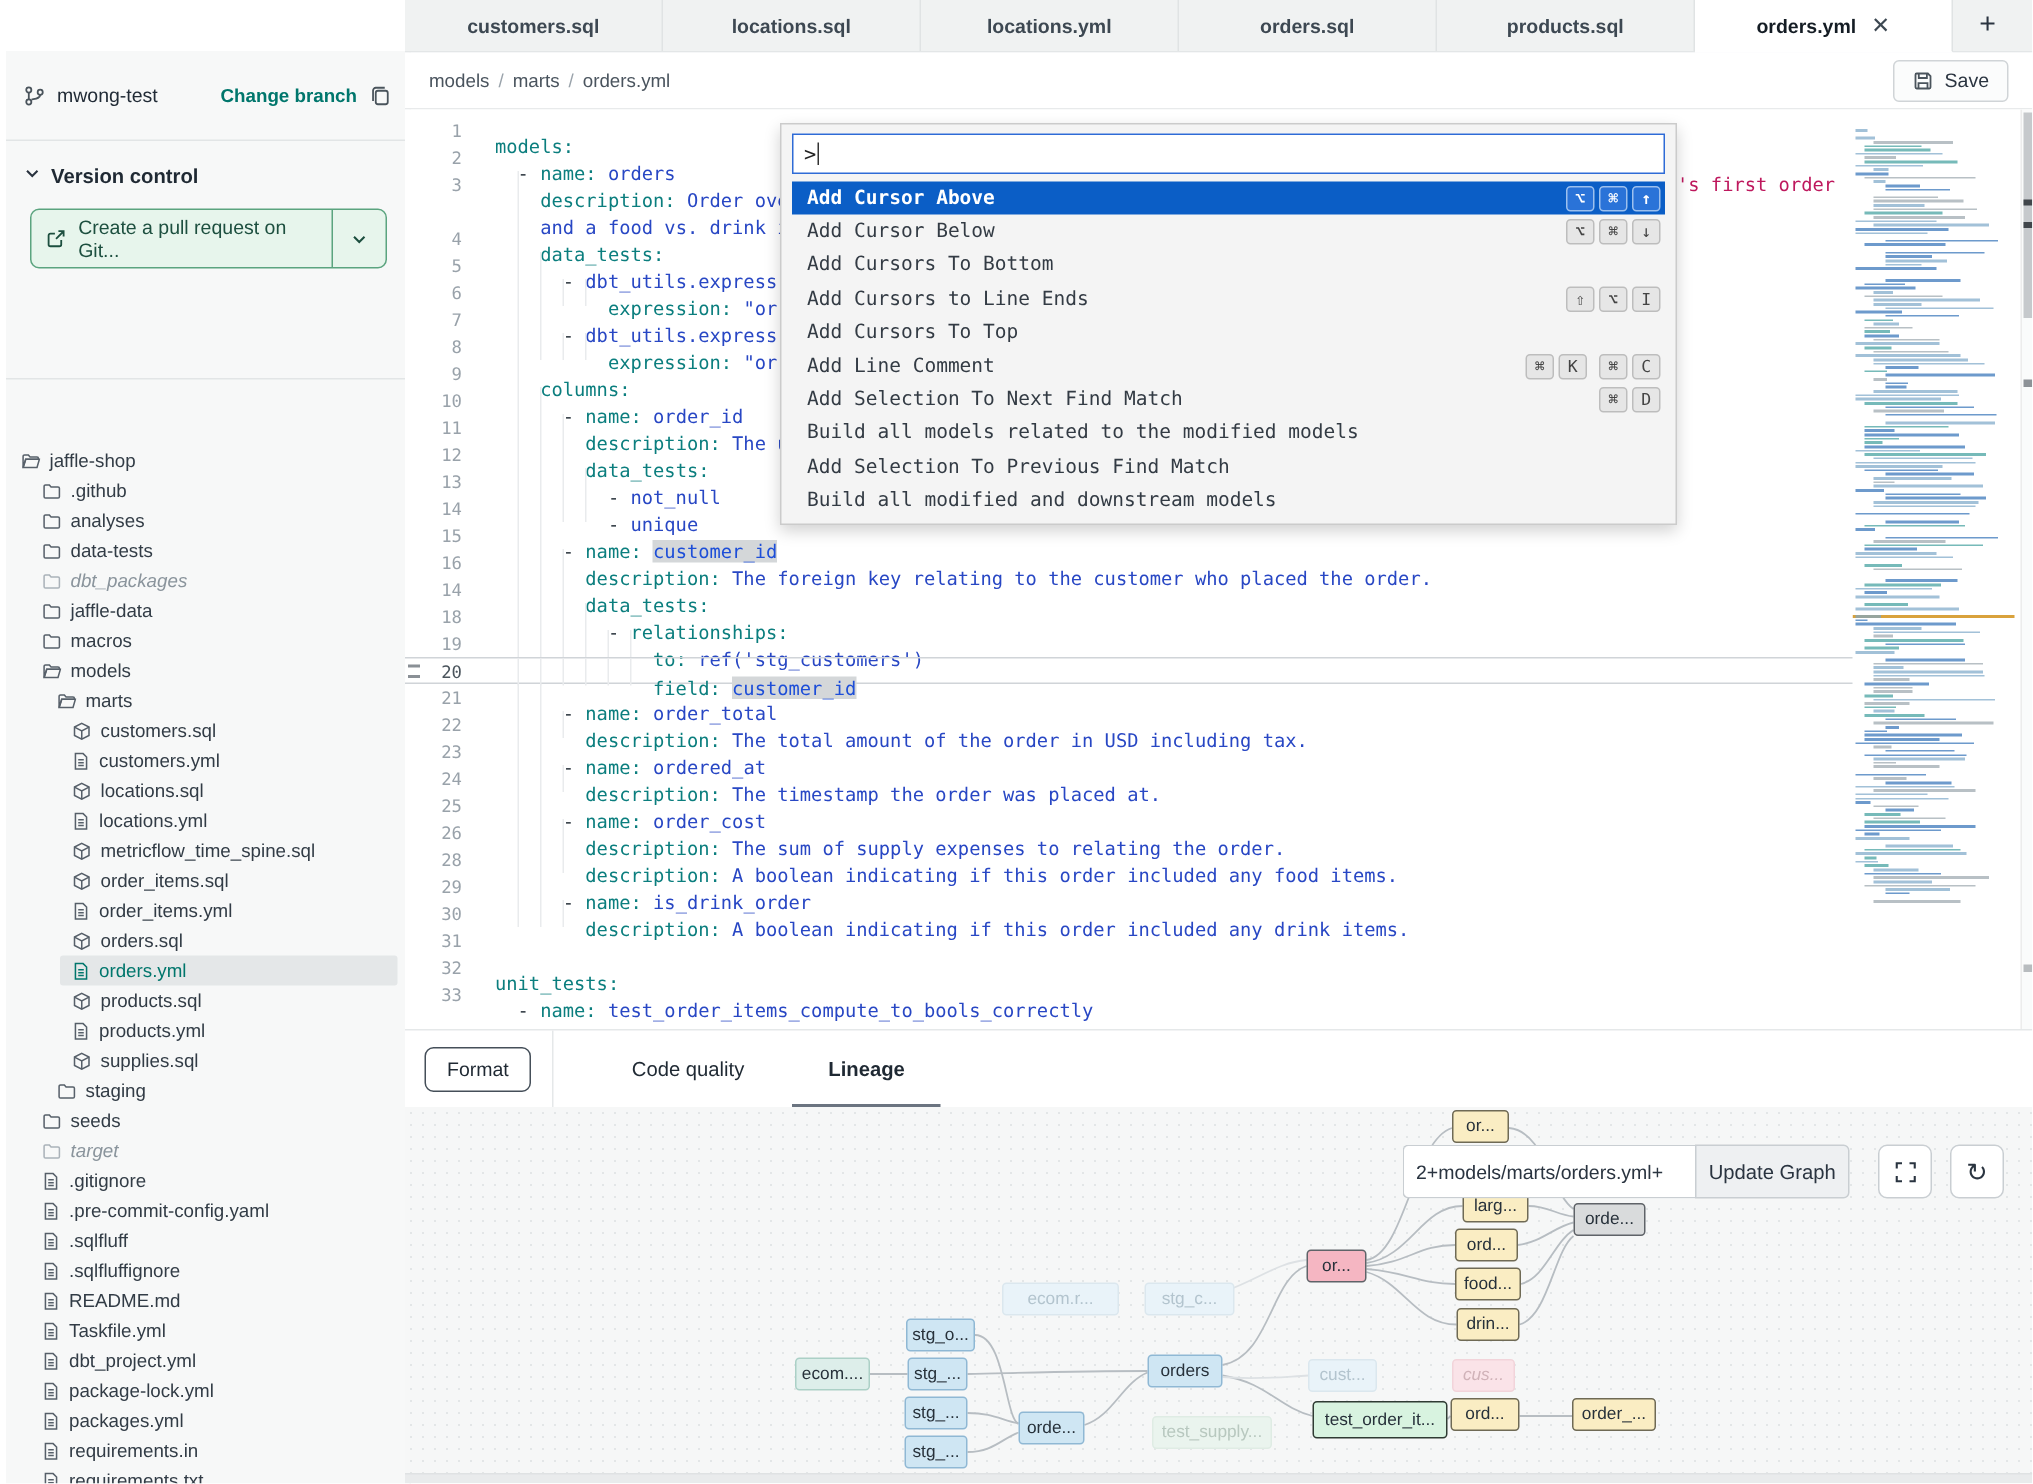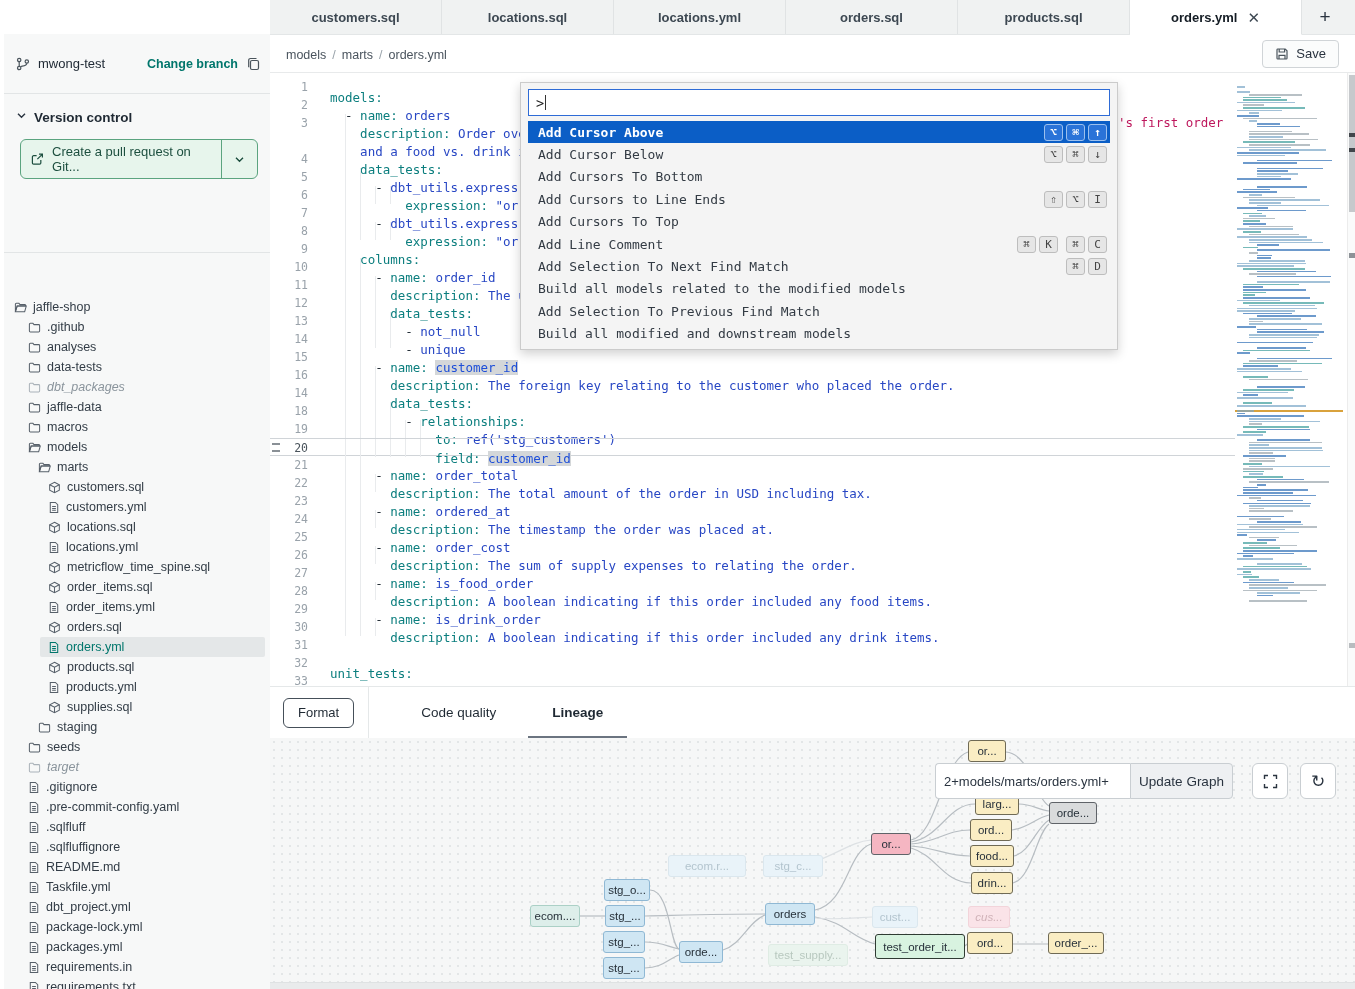--- a/index.html
+++ b/index.html
@@ -527,21 +527,20 @@
           <div class="eline"><span class="lnum">14</span><span class="guide" style="left: 75px;"></span><span class="guide" style="left: 90px;"></span><span class="guide" style="left: 105px;"></span><span class="ltext"><span class="tok-p">        </span><span class="tok-k">data_tests:</span></span></div>
           <div class="eline"><span class="lnum">18</span><span class="guide" style="left: 75px;"></span><span class="guide" style="left: 90px;"></span><span class="guide" style="left: 105px;"></span><span class="guide" style="left: 120px;"></span><span class="ltext"><span class="tok-p">          - </span><span class="tok-k">relationships:</span></span></div>
           <div class="eline"><span class="lnum">19</span><span class="guide" style="left: 75px;"></span><span class="guide" style="left: 90px;"></span><span class="guide" style="left: 105px;"></span><span class="guide" style="left: 120px;"></span><span class="guide" style="left: 135px;"></span><span class="guide" style="left: 150px;"></span><span class="ltext"><span class="tok-p">              </span><span class="tok-k">to:</span><span class="tok-v"> ref('stg_customers')</span></span></div>
           <div class="eline cur"><span class="curmark"></span><span class="lnum">20</span><span class="guide" style="left: 75px;"></span><span class="guide" style="left: 90px;"></span><span class="guide" style="left: 105px;"></span><span class="guide" style="left: 120px;"></span><span class="guide" style="left: 135px;"></span><span class="guide" style="left: 150px;"></span><span class="ltext"><span class="tok-p">              </span><span class="tok-k">field:</span><span class="tok-p"> </span><span class="tok-vh">customer_id</span></span></div>
           <div class="eline"><span class="lnum">21</span><span class="guide" style="left: 75px;"></span><span class="guide" style="left: 90px;"></span><span class="ltext"><span class="tok-p">      - </span><span class="tok-k">name:</span><span class="tok-v"> order_total</span></span></div>
           <div class="eline"><span class="lnum">22</span><span class="guide" style="left: 75px;"></span><span class="guide" style="left: 90px;"></span><span class="guide" style="left: 105px;"></span><span class="ltext"><span class="tok-p">        </span><span class="tok-k">description:</span><span class="tok-v"> The total amount of the order in USD including tax.</span></span></div>
           <div class="eline"><span class="lnum">23</span><span class="guide" style="left: 75px;"></span><span class="guide" style="left: 90px;"></span><span class="ltext"><span class="tok-p">      - </span><span class="tok-k">name:</span><span class="tok-v"> ordered_at</span></span></div>
           <div class="eline"><span class="lnum">24</span><span class="guide" style="left: 75px;"></span><span class="guide" style="left: 90px;"></span><span class="guide" style="left: 105px;"></span><span class="ltext"><span class="tok-p">        </span><span class="tok-k">description:</span><span class="tok-v"> The timestamp the order was placed at.</span></span></div>
           <div class="eline"><span class="lnum">25</span><span class="guide" style="left: 75px;"></span><span class="guide" style="left: 90px;"></span><span class="ltext"><span class="tok-p">      - </span><span class="tok-k">name:</span><span class="tok-v"> order_cost</span></span></div>
           <div class="eline"><span class="lnum">26</span><span class="guide" style="left: 75px;"></span><span class="guide" style="left: 90px;"></span><span class="guide" style="left: 105px;"></span><span class="ltext"><span class="tok-p">        </span><span class="tok-k">description:</span><span class="tok-v"> The sum of supply expenses to relating the order.</span></span></div>
-          <div class="eline"><span class="lnum">27</span><span class="guide" style="left: 75px;"></span><span class="guide" style="left: 90px;"></span><span class="ltext"><span class="tok-p">      - </span><span class="tok-k">name:</span><span class="tok-v"> is_food_order</span></span></div>
           <div class="eline"><span class="lnum">28</span><span class="guide" style="left: 75px;"></span><span class="guide" style="left: 90px;"></span><span class="guide" style="left: 105px;"></span><span class="ltext"><span class="tok-p">        </span><span class="tok-k">description:</span><span class="tok-v"> A boolean indicating if this order included any food items.</span></span></div>
           <div class="eline"><span class="lnum">29</span><span class="guide" style="left: 75px;"></span><span class="guide" style="left: 90px;"></span><span class="ltext"><span class="tok-p">      - </span><span class="tok-k">name:</span><span class="tok-v"> is_drink_order</span></span></div>
           <div class="eline"><span class="lnum">30</span><span class="guide" style="left: 75px;"></span><span class="guide" style="left: 90px;"></span><span class="guide" style="left: 105px;"></span><span class="ltext"><span class="tok-p">        </span><span class="tok-k">description:</span><span class="tok-v"> A boolean indicating if this order included any drink items.</span></span></div>
           <div class="eline"><span class="lnum">31</span><span class="ltext"></span></div>
           <div class="eline"><span class="lnum">32</span><span class="ltext"><span class="tok-k">unit_tests:</span></span></div>
           <div class="eline"><span class="lnum">33</span><span class="ltext"><span class="tok-p">  - </span><span class="tok-k">name:</span><span class="tok-v"> test_order_items_compute_to_bools_correctly</span></span></div>
         </div>
       <div class="minimap" id="minimap">
           <div class="mm-orange"></div>
           <div style="height: 1.6px; margin: 1.05px 0px 0px 2px; width: 8px; background: rgb(122, 167, 199); opacity: 0.7;"></div>

